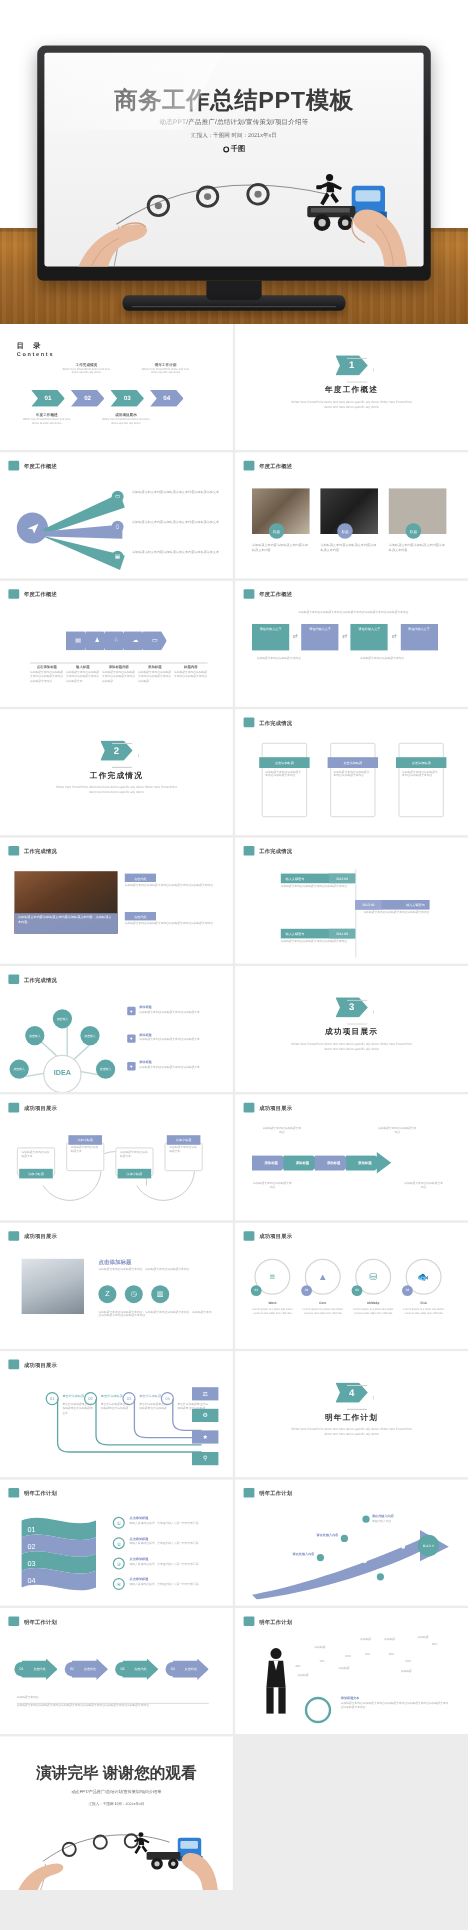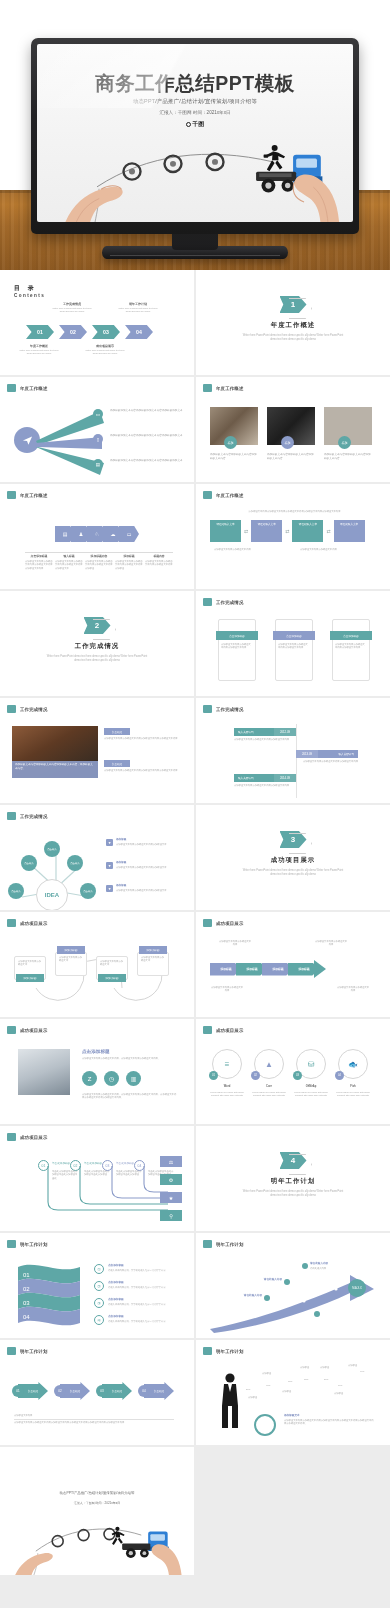--- a/index.html
+++ b/index.html
@@ -719,20 +719,21 @@
     <div class="tiny2" style="position:absolute;left:142px;top:44px">60%</div>
     <div class="tiny2" style="position:absolute;left:138px;top:52px">添加标题</div>
     <div class="tiny2" style="position:absolute;left:164px;top:30px">90%</div>
     <div class="tiny2" style="position:absolute;left:152px;top:24px">添加标题</div>
     <div class="circ-o" style="left:58px;top:74px;width:22px;height:22px;border-width:2px;border-color:#5ea7a6"></div>
     <div class="tiny" style="position:absolute;left:88px;top:74px;color:#7f8fc0;font-weight:700">添加标题文本</div>
     <div class="tiny2" style="position:absolute;left:88px;top:79px;width:90px">添加标题文本内容添加标题文本内容添加标题文本内容添加标题文本内容添加标题文本内容添加标题文本内容。</div>
   </div>
 
   <div class="slide full">
+    <div class="ty-title">演讲完毕 谢谢您的观看</div>
     <div class="ty-sub">动态PPT/产品推广/总结计划/宣传策划/项目介绍等</div>
     <div class="ty-meta">汇报人：千图网 时间：2021x年x日</div>
     <div class="art" style="height:58%">
       <svg class="wires" viewBox="0 0 195 74" preserveAspectRatio="none">
         <path d="M36 50 C66 28, 104 22, 142 34" fill="none" stroke="#8d8d8d" stroke-width=".8"></path>
         <path d="M38 52 C38 62, 36 68, 34 74" fill="none" stroke="#9a9a9a" stroke-width=".6"></path>
         <circle cx="58" cy="40" r="5.5" fill="none" stroke="#3a3a3a" stroke-width="1.6"></circle>
         <circle cx="84" cy="34" r="5.5" fill="none" stroke="#3a3a3a" stroke-width="1.6"></circle>
         <circle cx="110" cy="33" r="5.5" fill="none" stroke="#3a3a3a" stroke-width="1.6"></circle>
       </svg>

